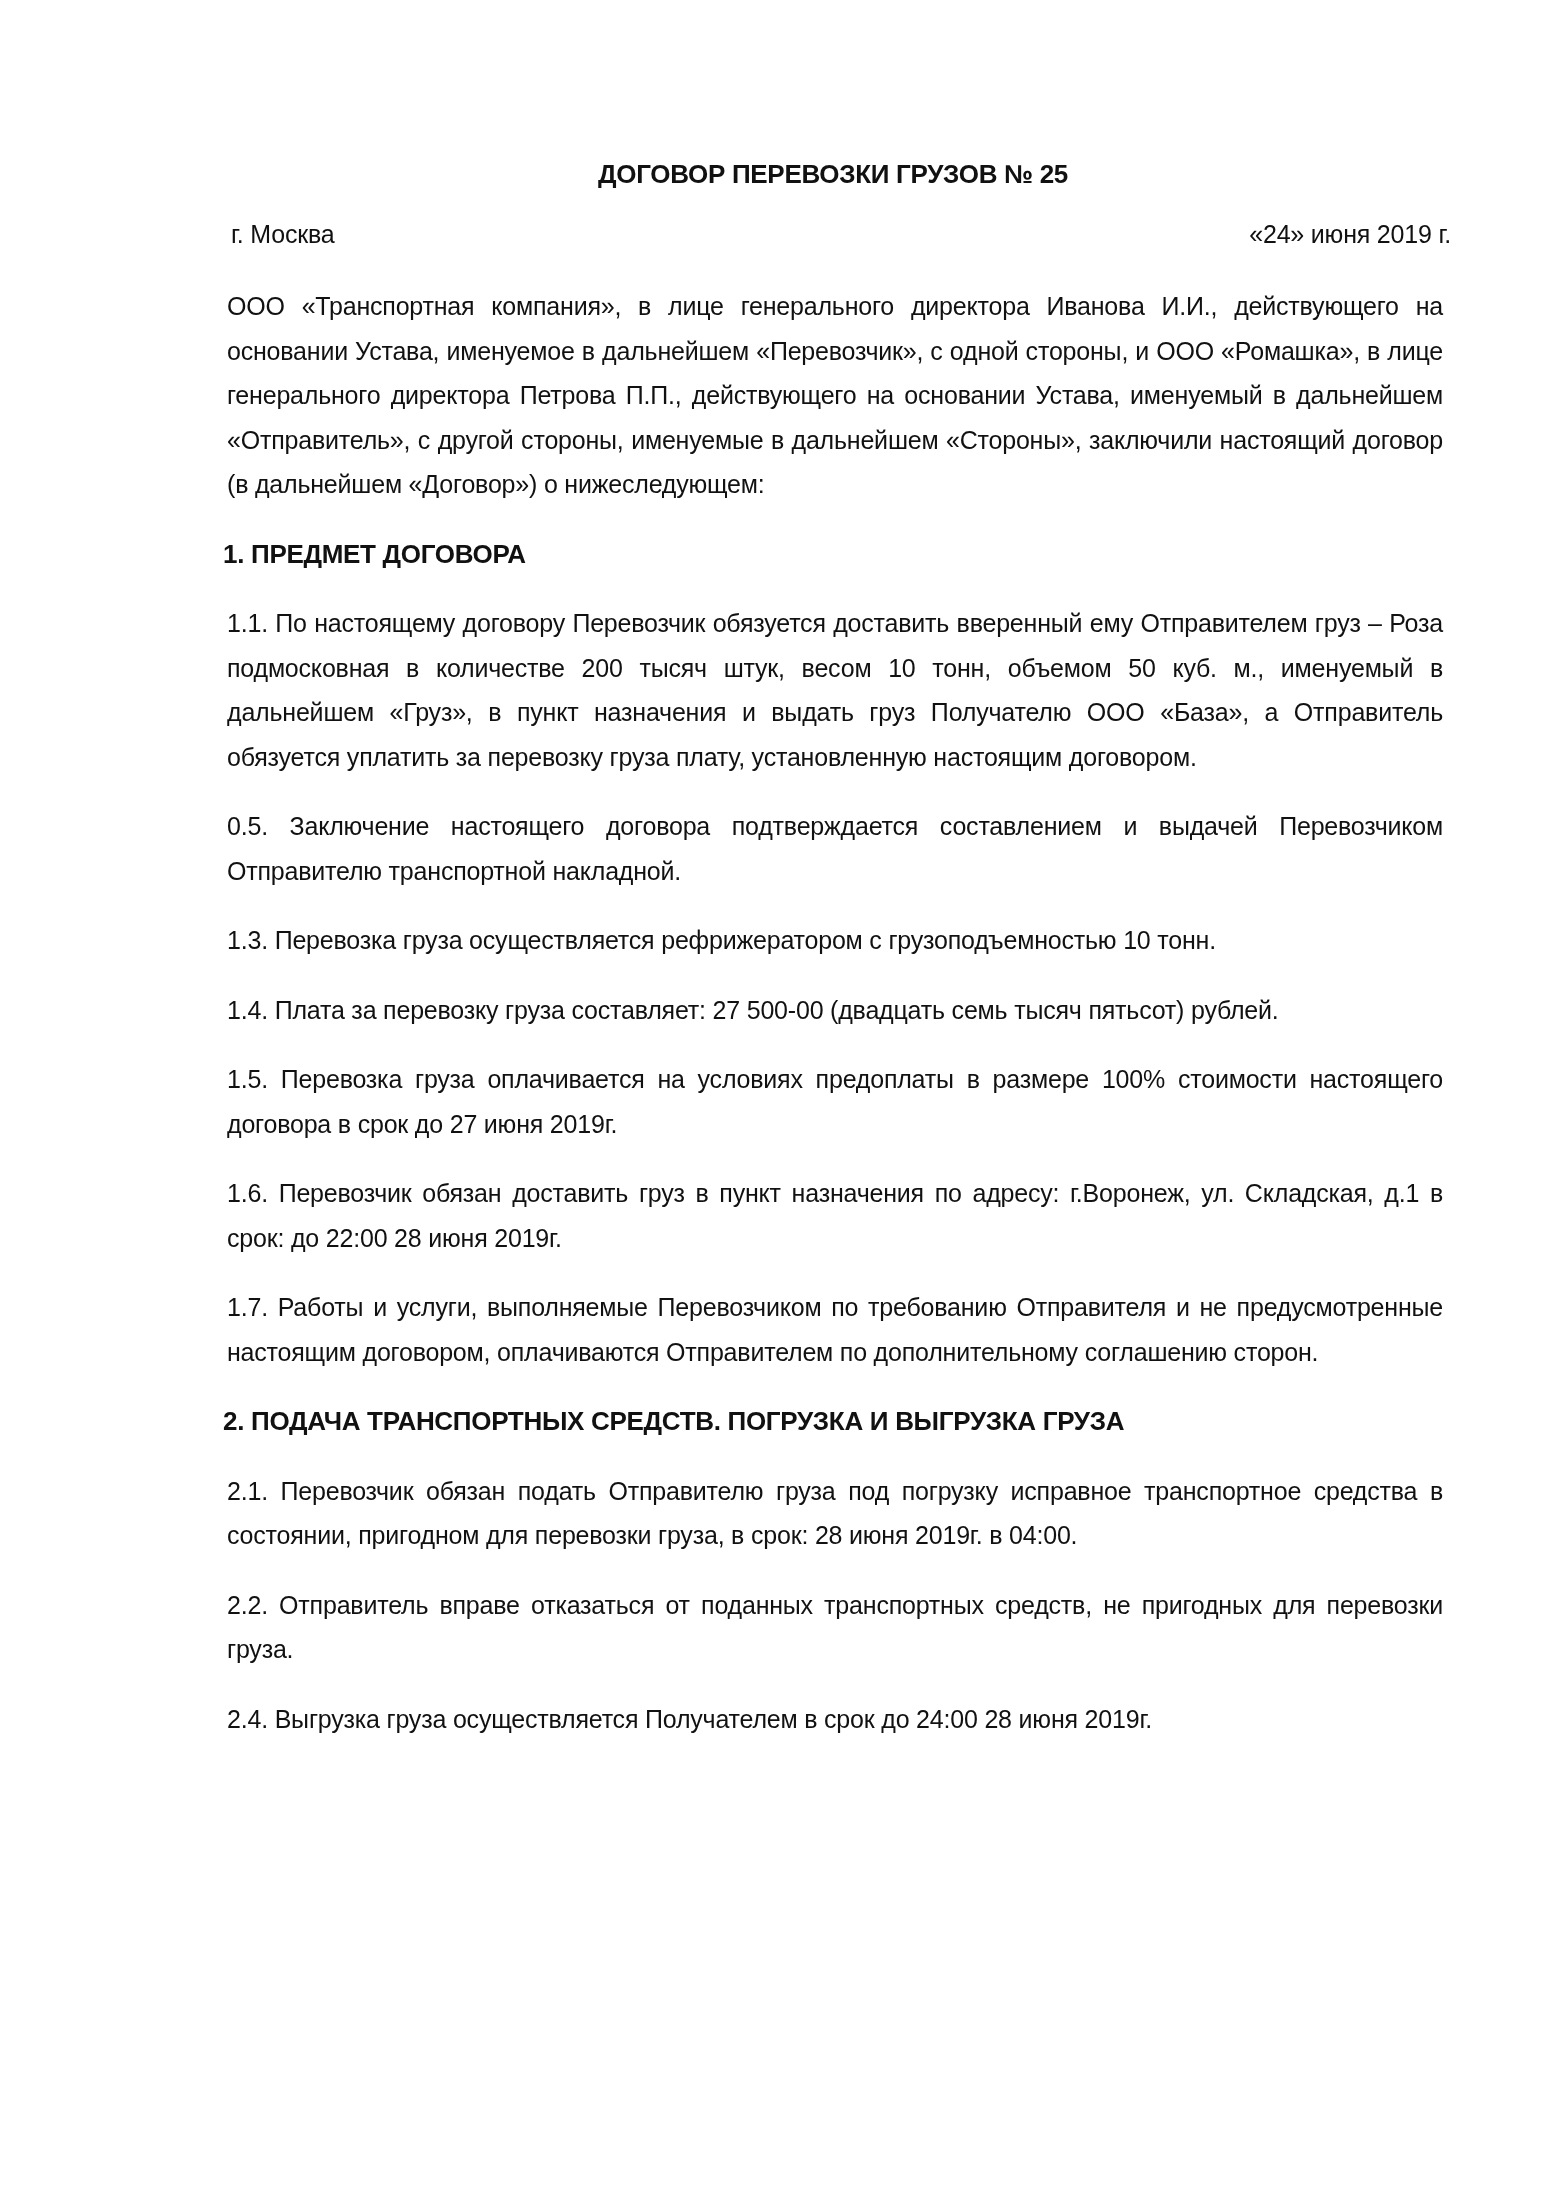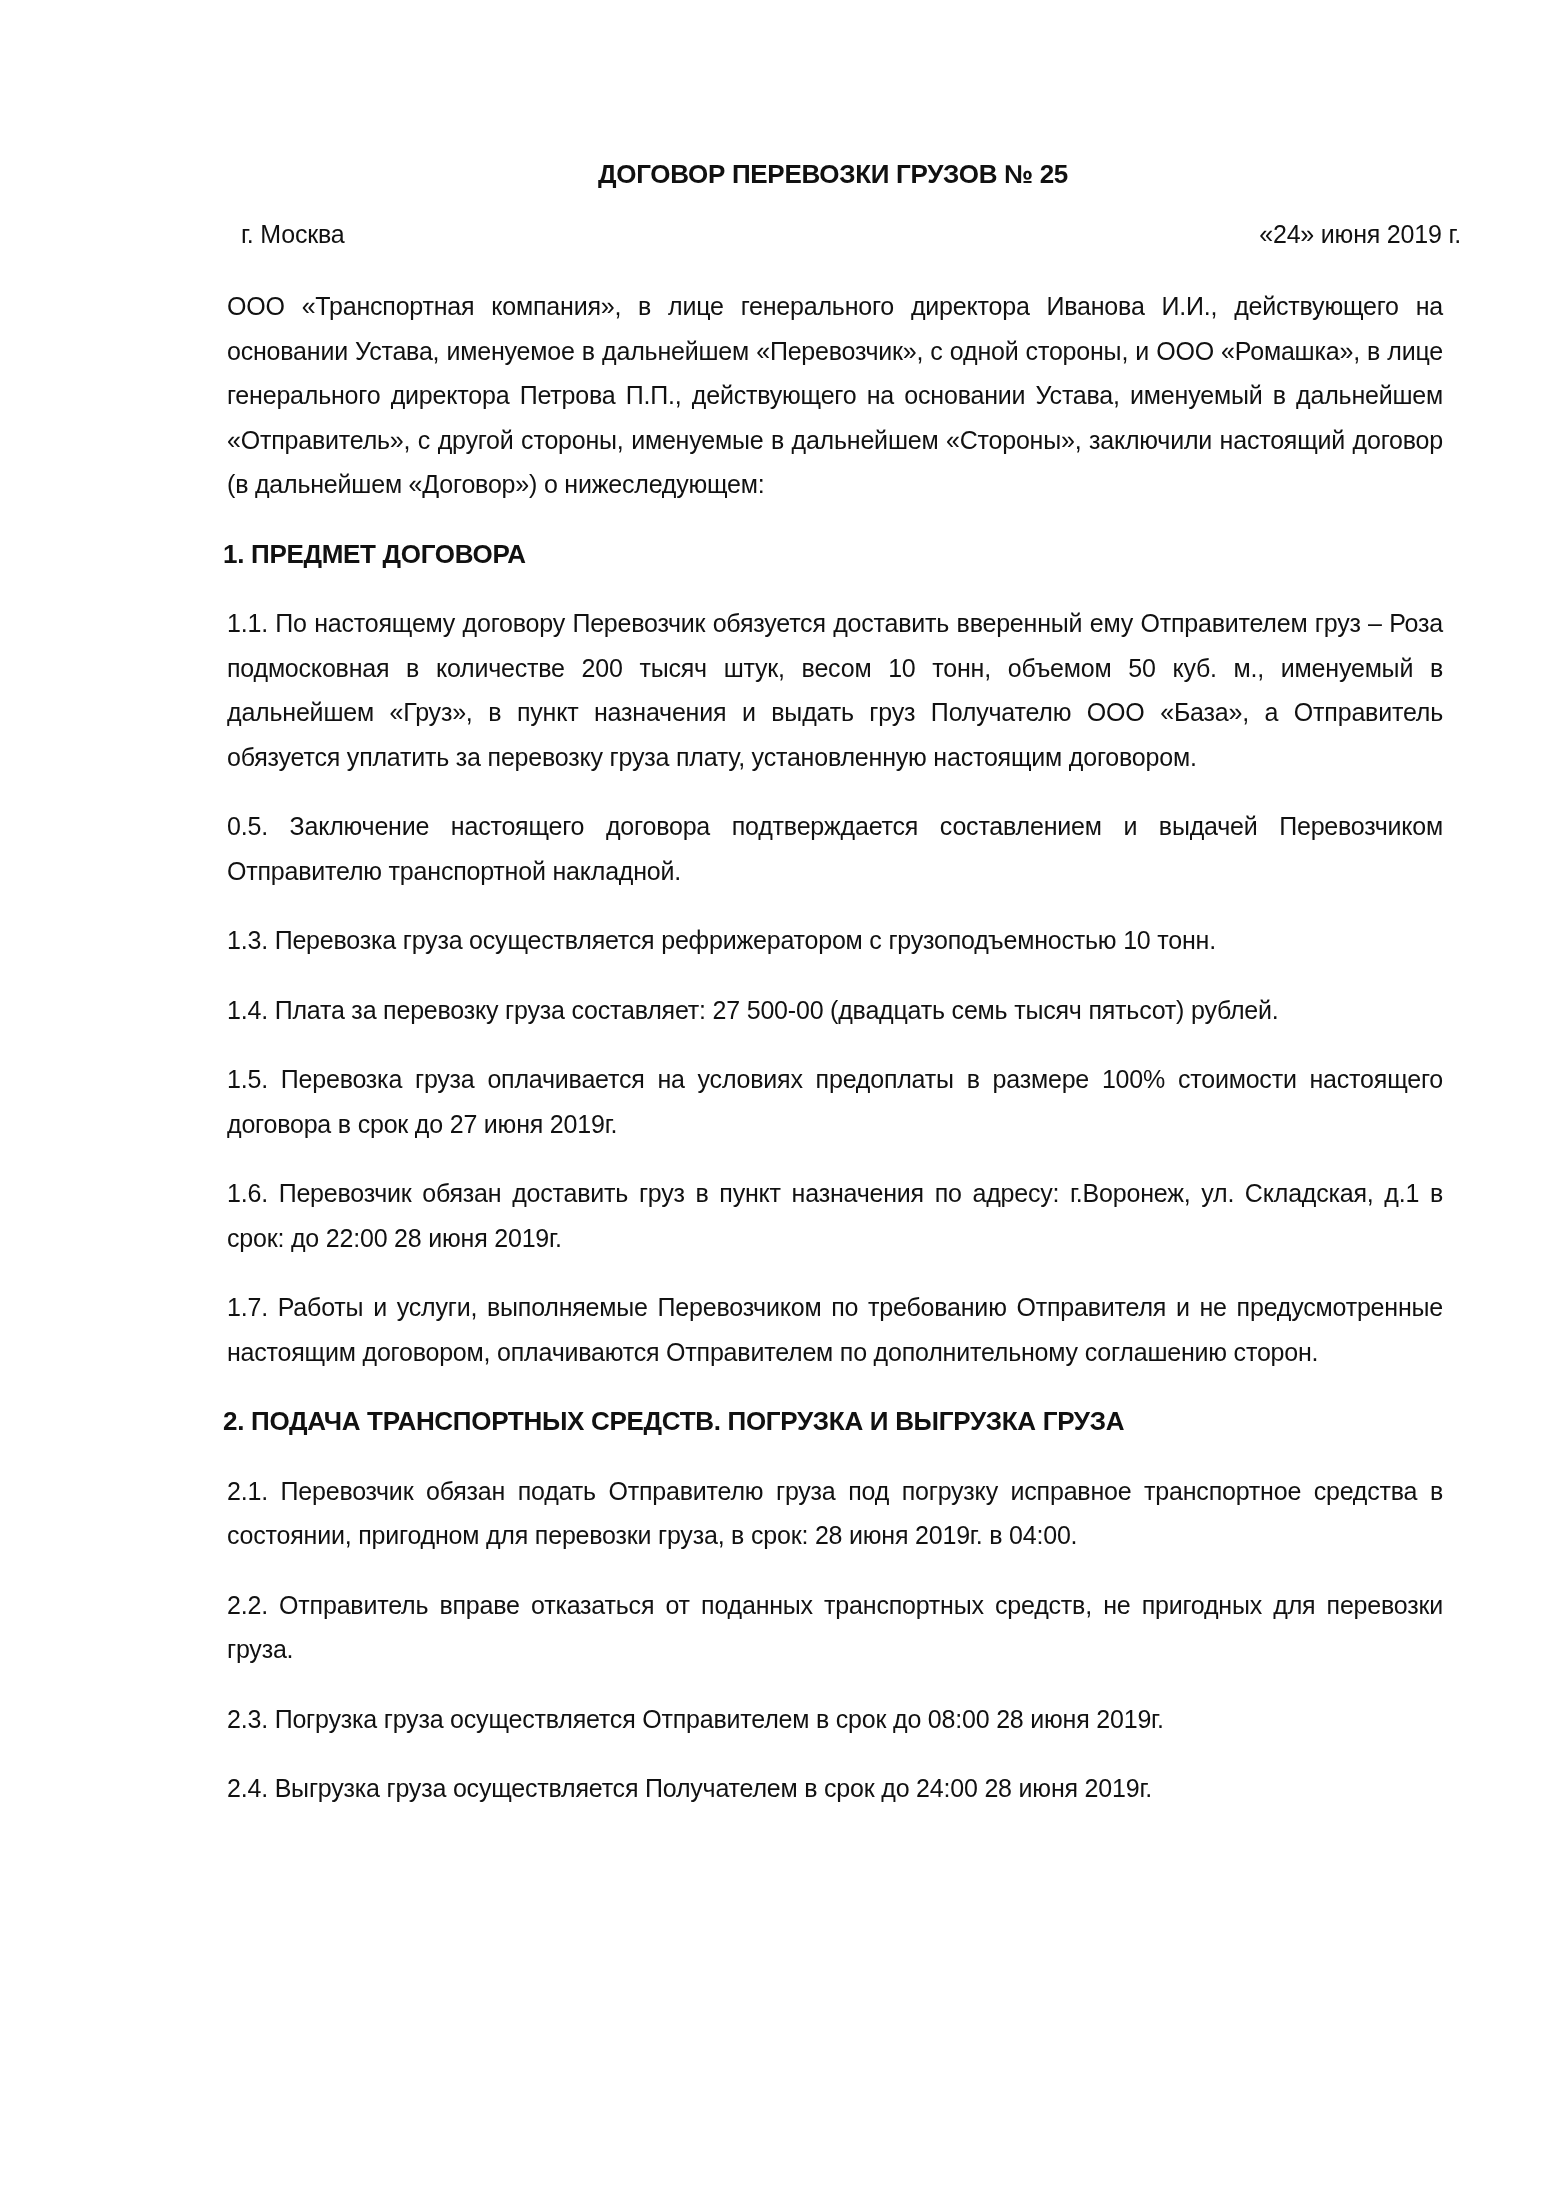--- a/index.html
+++ b/index.html
@@ -10,21 +10,21 @@
     color: #111111;
     font-size: 25px;
     letter-spacing: -0.2px;
   }
   .title {
     position: absolute; top: 152px; left: 0; width: 1220px;
     text-align: center; font-weight: bold; font-size: 26px; line-height: 44px;
     letter-spacing: -0.3px;
   }
   .place-date {
-    position: absolute; top: 212px; left: 18px; width: 1220px; height: 44px;
+    position: absolute; top: 212px; left: 8px; width: 1220px; height: 44px;
     display: flex; justify-content: space-between; line-height: 44px;
   }
   .body-flow {
     position: absolute; top: 284px; left: 0; width: 1220px;
   }
   p.para {
     margin: 0 0 25px 4px; line-height: 44.5px; text-align: justify;
   }
   h2.section {
     margin: 0 0 25px 0; text-align: left; font-weight: bold;
@@ -50,17 +50,16 @@
     <p class="para">0.5. Заключение настоящего договора подтверждается составлением и выдачей Перевозчиком Отправителю транспортной накладной.</p>
     <p class="para">1.3. Перевозка груза осуществляется рефрижератором с грузоподъемностью 10 тонн.</p>
     <p class="para">1.4. Плата за перевозку груза составляет: 27 500-00 (двадцать семь тысяч пятьсот) рублей.</p>
     <p class="para">1.5. Перевозка груза оплачивается на условиях предоплаты в размере 100% стоимости настоящего договора в срок до 27 июня 2019г.</p>
     <p class="para">1.6. Перевозчик обязан доставить груз в пункт назначения по адресу: г.Воронеж, ул. Складская, д.1 в срок: до 22:00 28 июня 2019г.</p>
     <p class="para">1.7. Работы и услуги, выполняемые Перевозчиком по требованию Отправителя и не предусмотренные настоящим договором, оплачиваются Отправителем по дополнительному соглашению сторон.</p>
 
     <h2 class="section">2. ПОДАЧА ТРАНСПОРТНЫХ СРЕДСТВ. ПОГРУЗКА И ВЫГРУЗКА ГРУЗА</h2>
     <p class="para">2.1. Перевозчик обязан подать Отправителю груза под погрузку исправное транспортное средства в состоянии, пригодном для перевозки груза, в срок: 28 июня 2019г. в 04:00.</p>
     <p class="para">2.2. Отправитель вправе отказаться от поданных транспортных средств, не пригодных для перевозки груза.</p>
-    <p class="para">2.3. Погрузка груза осуществляется Отправителем в срок до 08:00 28 июня 2019г.</p>
     <p class="para">2.4. Выгрузка груза осуществляется Получателем в срок до 24:00 28 июня 2019г.</p>
 
   </div>
 </div>
 
 </body></html>

